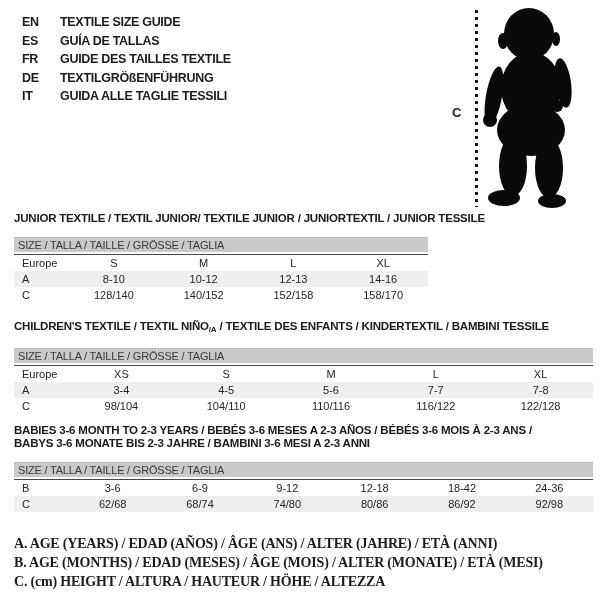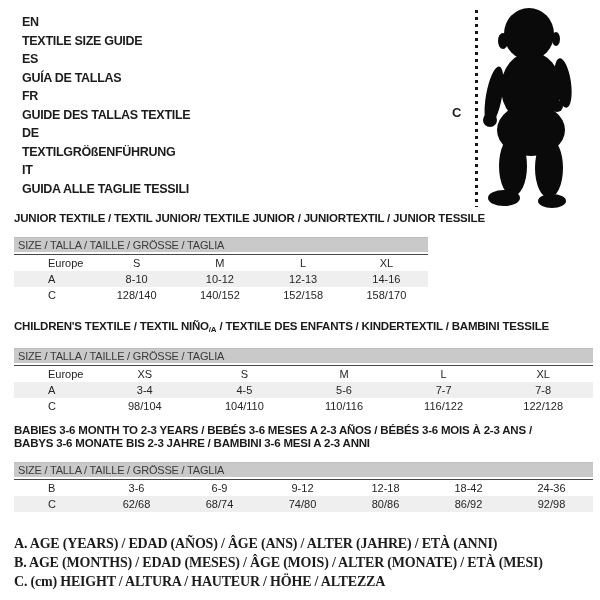--- a/index.html
+++ b/index.html
@@ -4,21 +4,21 @@
 <style>
   * { margin:0; padding:0; box-sizing:border-box; }
   body { background:#fff; }
   .canvas {
     position:relative; width:600px; height:600px; background:#ffffff;
     font-family:"Liberation Sans", sans-serif; color:#1c1c1c; overflow:hidden;
   }
 
   
   .lang-header { position:absolute; left:22px; top:13px; }
-  .lang-row { display:flex; line-height:18.5px; font-size:12.5px; font-weight:bold; letter-spacing:-0.3px;flex-direction:column; }
+  .lang-row { display:flex; line-height:18.5px; font-size:12.5px; font-weight:bold; letter-spacing:-0.3px; }
   .lang-code { width:38px; }
 
   
   .dashed-line {
     position:absolute; left:475px; top:10px; width:3px; height:197px;
     background:repeating-linear-gradient(to bottom, #161616 0px, #161616 3.5px, transparent 3.5px, transparent 7px);
   }
   .fig-label { position:absolute; left:452px; top:105px; font-size:13px; font-weight:bold; }
   .baby-svg { position:absolute; left:482px; top:8px; }
 
@@ -26,21 +26,21 @@
   .tbl { position:absolute; left:14px; }
   .tbl-title { font-size:11.5px; font-weight:bold; letter-spacing:-0.2px; line-height:13px; color:#1a1a1a; margin-bottom:12px; white-space:nowrap; }
   .tbl-title .sub { font-size:8px; vertical-align:-2px; }
   .size-bar {
     background:#c9c9c9; height:15px; line-height:15px; padding-left:4px;
     font-size:11px; color:#3a3a3a; letter-spacing:-0.2px;
     border-top:1px solid #bdbdbd;
   }
   .rule { height:1px; background:#474747; margin-top:2px; }
   .row { display:flex; height:16px; line-height:16px; font-size:11px; color:#252525; }
-  .row .lbl { width:55px; padding-left:8px;margin-left:26px; }
+  .row .lbl { width:55px; padding-left:8px; }
   .row .cell { flex:1; text-align:center; }
   .row.alt { background:#efefef; }
   .t1 { top:212px; width:414px; }
   .t2 { top:320px; width:579px; }
   .t3 { top:424px; width:579px; }
 
   
   .footnotes { position:absolute; left:14px; top:534px; }
   .footnote { font-size:14px; font-weight:bold; letter-spacing:-0.2px; line-height:19px; white-space:nowrap;font-family:Liberation Serif, serif; }
 </style>
@@ -53,21 +53,21 @@
     <div class="lang-row">
       <span class="lang-code">EN</span>
       <span class="lang-text">TEXTILE SIZE GUIDE</span>
     </div>
     <div class="lang-row">
       <span class="lang-code">ES</span>
       <span class="lang-text">GUÍA DE TALLAS</span>
     </div>
     <div class="lang-row">
       <span class="lang-code">FR</span>
-      <span class="lang-text">GUIDE DES TALLAS TEXTILE</span>
+      <span class="lang-text">GUIDE DES TAILLES TEXTILE</span>
     </div>
     <div class="lang-row">
       <span class="lang-code">DE</span>
       <span class="lang-text">TEXTILGRÖßENFÜHRUNG</span>
     </div>
     <div class="lang-row">
       <span class="lang-code">IT</span>
       <span class="lang-text">GUIDA ALLE TAGLIE TESSILI</span>
     </div>
   </div>

